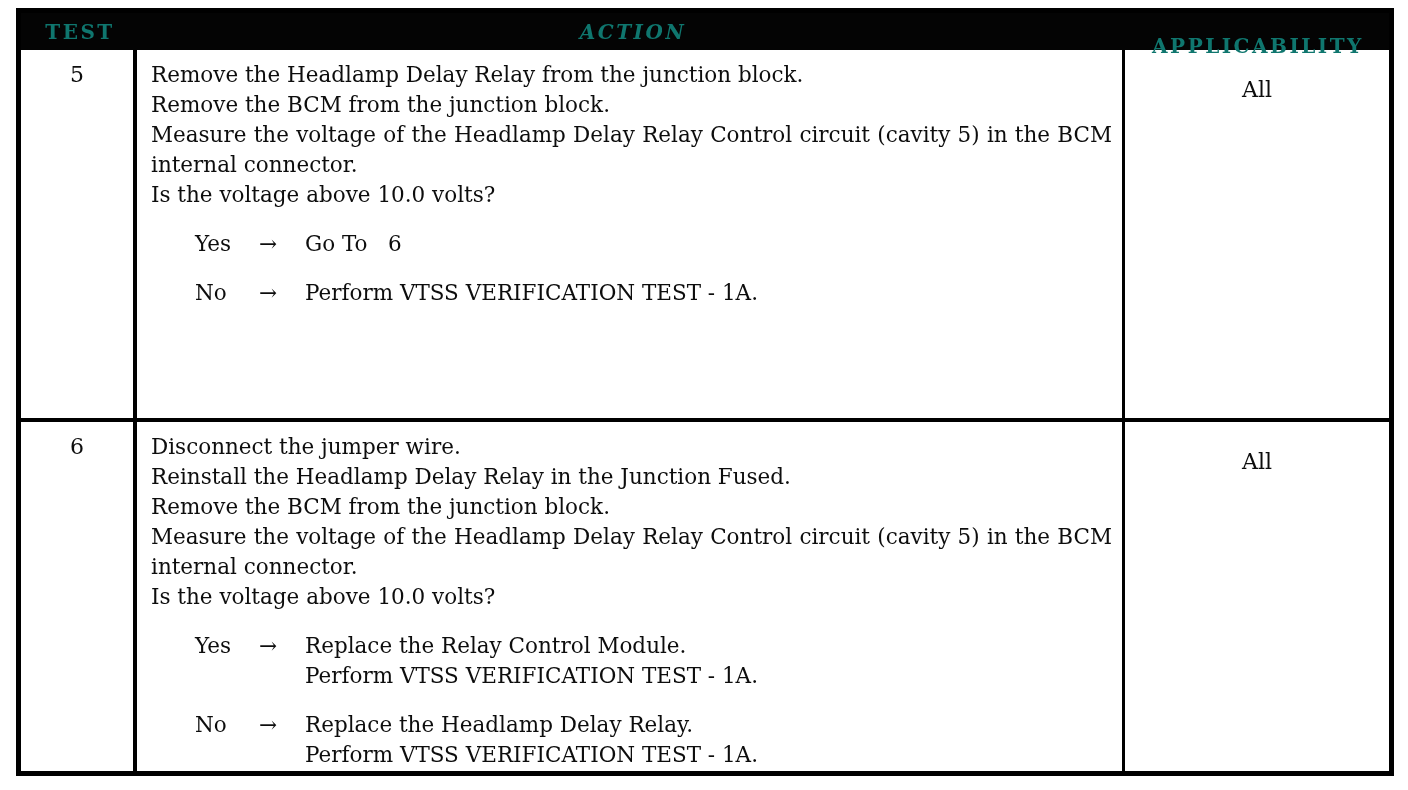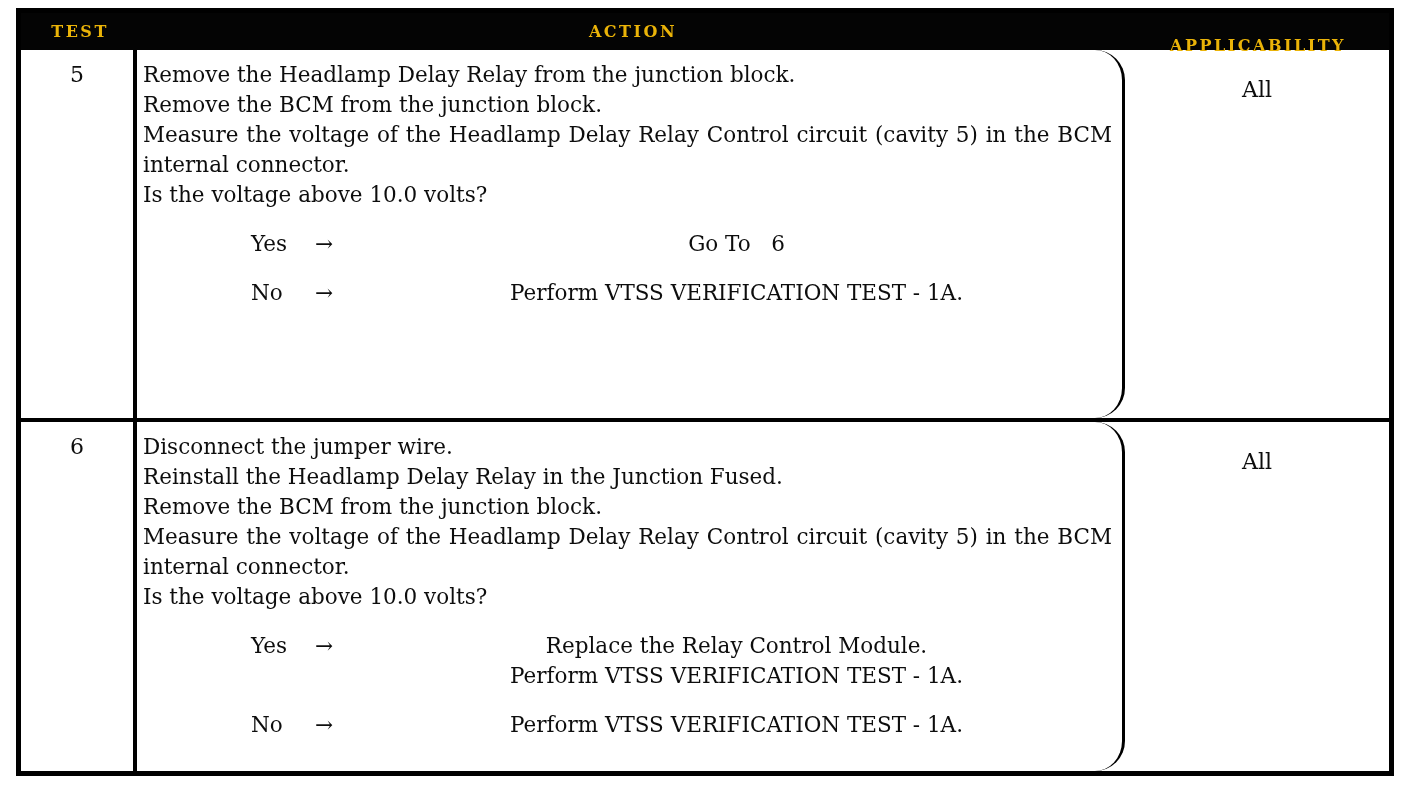--- a/index.html
+++ b/index.html
@@ -28,30 +28,30 @@
     display: flex;
     flex-direction: column;
     background: #ffffff;
   }
 
   
   .thead {
     display: flex;
     height: 37px;
     background: #040404;
-    color: #eab308;
+    color: #0f766e;
     font-weight: bold;
-    font-size: 16px;
+    font-size: 20px;
     letter-spacing: 2.5px;
     align-items: center;
     flex: 0 0 auto;
   }
   .th { text-align: center; }
   .th.col-test   { width: 118px; }
-  .th.col-action { width: 988px; }
+  .th.col-action { width: 988px; font-style: italic; }
   .th.col-appl   { flex: 1; margin-top: 28px; }
 
   
   .trow {
     display: flex;
     align-items: stretch;
   }
   .trow.row-5 { height: 368px; }
   .trow.row-6 { flex: 1; border-top: 4px solid #000000; }
 
@@ -60,48 +60,47 @@
     flex: 0 0 116px;
     border-right: 4px solid #000000;
     text-align: center;
     padding-top: 12px;
     font-size: 22px;
   }
   .td.action-cell {
     width: 988px;
     flex: 0 0 988px;
     border-right: 3px solid #000000;
-    padding: 10px 10px 0 6px;
+    padding: 10px 10px 0 14px;
     font-size: 21.5px;
     line-height: 30px;
-    border-radius: 30px;
   }
   .td.appl-cell {
     flex: 1;
     text-align: center;
     padding-top: 27px;
     font-size: 22px;
   }
 
   .action-par {
     text-align: justify;
     white-space: normal;
   }
 
   
   .decision {
     margin-top: 19px;
-    margin-left: 108px;
+    margin-left: 44px;
     display: grid;
     grid-template-columns: 64px 46px auto;
     align-items: start;
   }
   .decision .answer { white-space: pre; }
   .decision .arrow  { text-align: left; }
-  .decision .results div { white-space: pre-wrap; text-align: center; }
+  .decision .results div { white-space: pre-wrap; }
 </style>
 </head>
 <body>
 
 <div class="page">
   <div class="doc-table">
 
     <div class="thead">
       <div class="th col-test">TEST</div>
       <div class="th col-action">ACTION</div>
@@ -153,20 +152,21 @@
           <span class="results">
             <div>Replace the Relay Control Module.</div>
             <div>Perform VTSS VERIFICATION TEST - 1A.</div>
           </span>
         </div>
 
         <div class="decision">
           <span class="answer">No</span>
           <span class="arrow">→</span>
           <span class="results">
+            <div>Replace the Headlamp Delay Relay.</div>
             <div>Perform VTSS VERIFICATION TEST - 1A.</div>
           </span>
         </div>
       </div>
 
       <div class="td appl-cell">All</div>
     </div>
 
   </div>
 </div>

